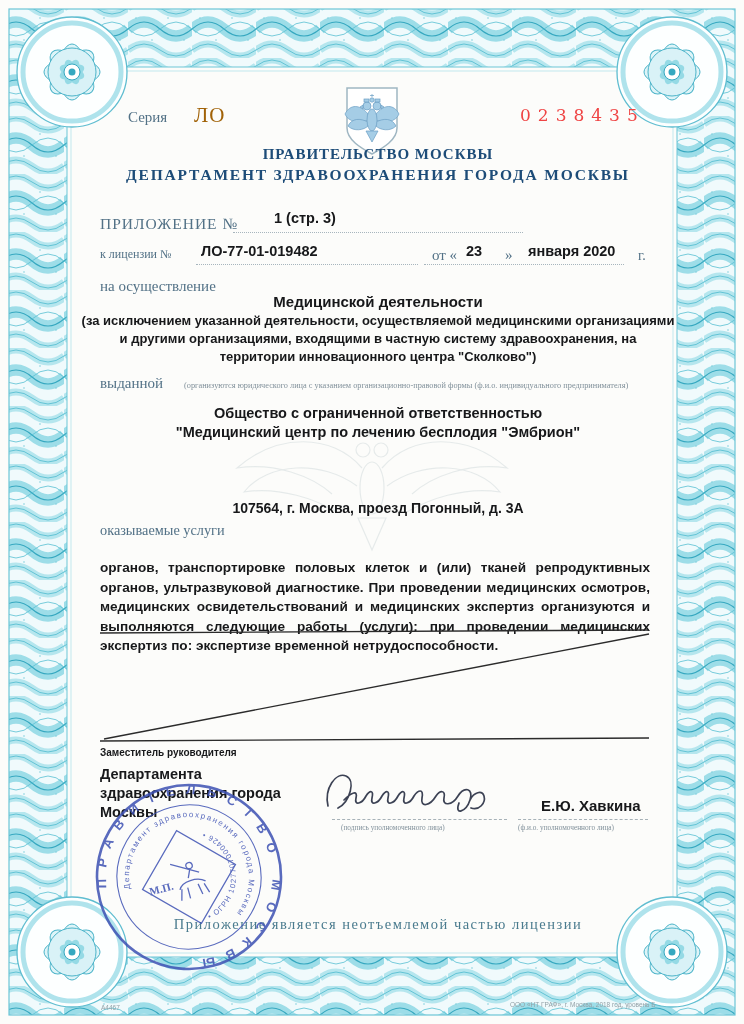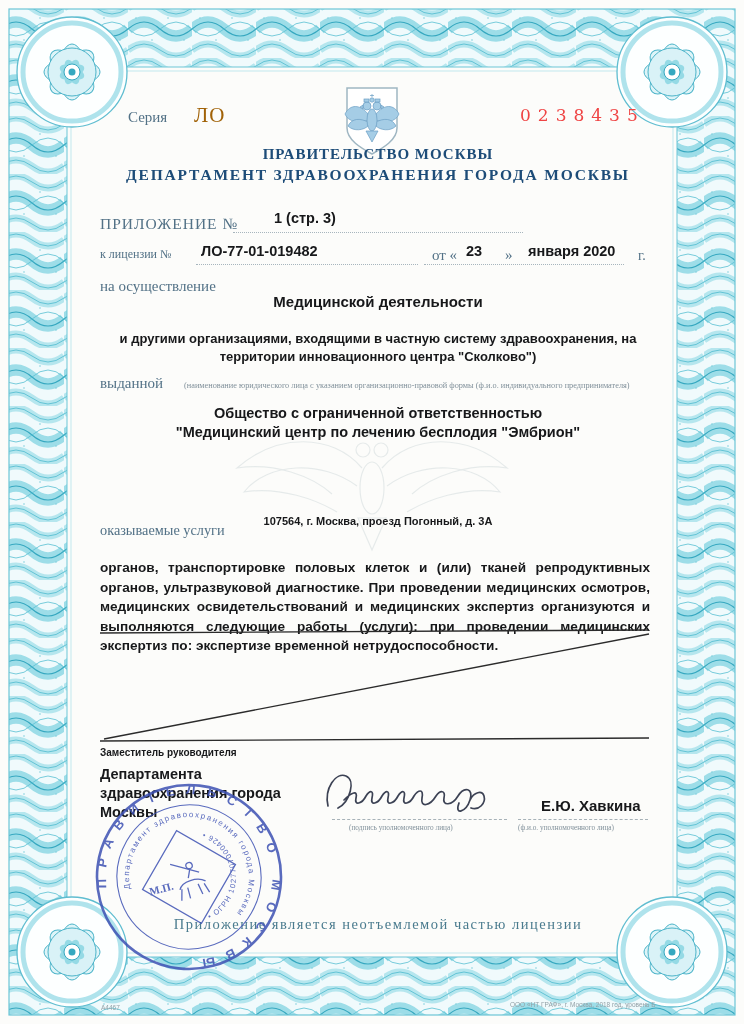--- a/index.html
+++ b/index.html
@@ -131,31 +131,32 @@
   <span class="abs z2 lbl" style="left:432px;top:247px;font-size:15px;">от «</span>
   <span class="abs z2 val" style="left:466px;top:243px;font-size:14.5px;">23</span>
   <span class="abs z2 lbl" style="left:505px;top:247px;font-size:15px;">»</span>
   <span class="abs z2 val" style="left:528px;top:243px;font-size:14.5px;">января 2020</span>
   <div class="abs z2 dotline" style="left:424px;top:263px;width:200px;"></div>
   <span class="abs z2 lbl" style="left:638px;top:248px;font-size:14px;">г.</span>
 
   <span class="abs z2 lbl" style="left:100px;top:278px;font-size:15px;">на осуществление</span>
 
   <div class="abs z2 center val" style="top:293px;font-size:15px;">Медицинской деятельности</div>
+  <div class="abs z2 center val" style="top:313px;font-size:13px;">(за исключением указанной деятельности, осуществляемой медицинскими организациями</div>
   <div class="abs z2 center val" style="top:331px;font-size:13px;">и другими организациями, входящими в частную систему здравоохранения, на</div>
   <div class="abs z2 center val" style="top:349px;font-size:13px;">территории инновационного центра "Сколково")</div>
 
   <span class="abs z2 lbl" style="left:100px;top:375px;font-size:15px;">выданной</span>
-  <span class="abs z2 caption" style="left:184px;top:381px;font-size:8.3px;width:462px;">(наименование юридического лица с указанием организационно-правовой формы  (ф.и.о. индивидуального предпринимателя)</span>
+  <span class="abs z2 caption" style="left:184px;top:381px;font-size:8.3px;width:462px;">(организуются юридического лица с указанием организационно-правовой формы  (ф.и.о. индивидуального предпринимателя)</span>
 
   <div class="abs z2 center val" style="top:405px;font-size:14.5px;">Общество с ограниченной ответственностью</div>
   <div class="abs z2 center val" style="top:424px;font-size:14.5px;">"Медицинский центр по лечению бесплодия "Эмбрион"</div>
 
   <div class="abs z2 lbl" style="left:100px;top:522px;font-size:14.3px;">оказываемые услуги</div>
-  <div class="abs z2 center val" style="top:515px;font-size:11px;">107564, г. Москва, проезд Погонный, д. 3А</div>
+  <div class="abs z2 center val" style="top:500px;font-size:14px;">107564, г. Москва, проезд Погонный, д. 3А</div>
 
   <div class="abs z2 val" style="left:100px;top:558px;width:550px;font-size:13.6px;line-height:19.5px;text-align:justify;">органов, транспортировке половых клеток и (или) тканей репродуктивных органов, ультразвуковой диагностике. При проведении медицинских осмотров, медицинских освидетельствований и медицинских экспертиз организуются и выполняются следующие работы (услуги): при проведении медицинских экспертиз по: экспертизе временной нетрудоспособности.</div>
 
   <svg class="abs z2" style="left:0;top:0" width="744" height="1024" viewBox="0 0 744 1024">
     <g stroke="#2b2b2b" stroke-width="1.3" fill="none">
       <line x1="100" y1="633" x2="649" y2="630"></line>
       <line x1="104" y1="739" x2="649" y2="634"></line>
       <line x1="100" y1="741" x2="649" y2="738"></line>
     </g>
   </svg>
@@ -166,21 +167,21 @@
   <div class="abs z2 val" style="left:100px;top:804px;font-size:14.5px;">Москвы</div>
 
   <svg class="abs z2 sig-svg" style="left:322px;top:762px" width="200" height="62" viewBox="0 0 200 62">
     <path d="M6,44 C2,26 14,10 24,14 C34,18 28,40 16,46 M22,38 C30,30 36,28 34,36 C32,44 40,42 44,34 C48,28 52,28 50,36 C48,44 56,42 60,34 C64,28 68,28 66,36 C64,44 72,42 76,34 C80,28 84,28 82,36 C80,44 88,42 92,34 C96,28 102,26 100,36 C98,46 108,44 114,34 C118,28 124,28 122,36 C120,44 130,44 136,34 C142,24 152,26 148,38 C144,50 132,54 137,41 M148,38 C152,30 160,28 162,34 C164,41 157,49 149,46"></path>
   </svg>
 
   <div class="abs z2 val" style="left:541px;top:797px;font-size:15px;">Е.Ю. Хавкина</div>
 
   <div class="abs z2 dashline" style="left:332px;top:818px;width:175px;"></div>
   <div class="abs z2 dashline" style="left:518px;top:818px;width:130px;"></div>
-  <div class="abs z2 caption" style="left:349px;top:823px;font-size:7.3px;">(подпись уполномоченного лица)</div>
+  <div class="abs z2 caption" style="left:341px;top:823px;font-size:7.3px;">(подпись уполномоченного лица)</div>
   <div class="abs z2 caption" style="left:518px;top:823px;font-size:7.3px;">(ф.и.о. уполномоченного лица)</div>
 
   <svg class="abs z3" style="left:86px;top:774px" width="206" height="206" viewBox="-103 -103 206 206">
     <defs>
       <path id="stamp-outer-arc" d="M -83,0 A 83,83 0 1 1 83,0 A 83,83 0 1 1 -83,0" fill="none"></path>
       <path id="stamp-inner-arc" d="M -60,0 A 60,60 0 1 1 60,0 A 60,60 0 1 1 -60,0" fill="none"></path>
       <path id="stamp-ogrn-arc" d="M -47,0 A 47,47 0 1 0 47,0 A 47,47 0 1 0 -47,0" fill="none"></path>
     </defs>
     <g transform="rotate(-15)" opacity="0.86">
       <circle r="92" fill="none" stroke="#3f53b4" stroke-width="2.6"></circle>

